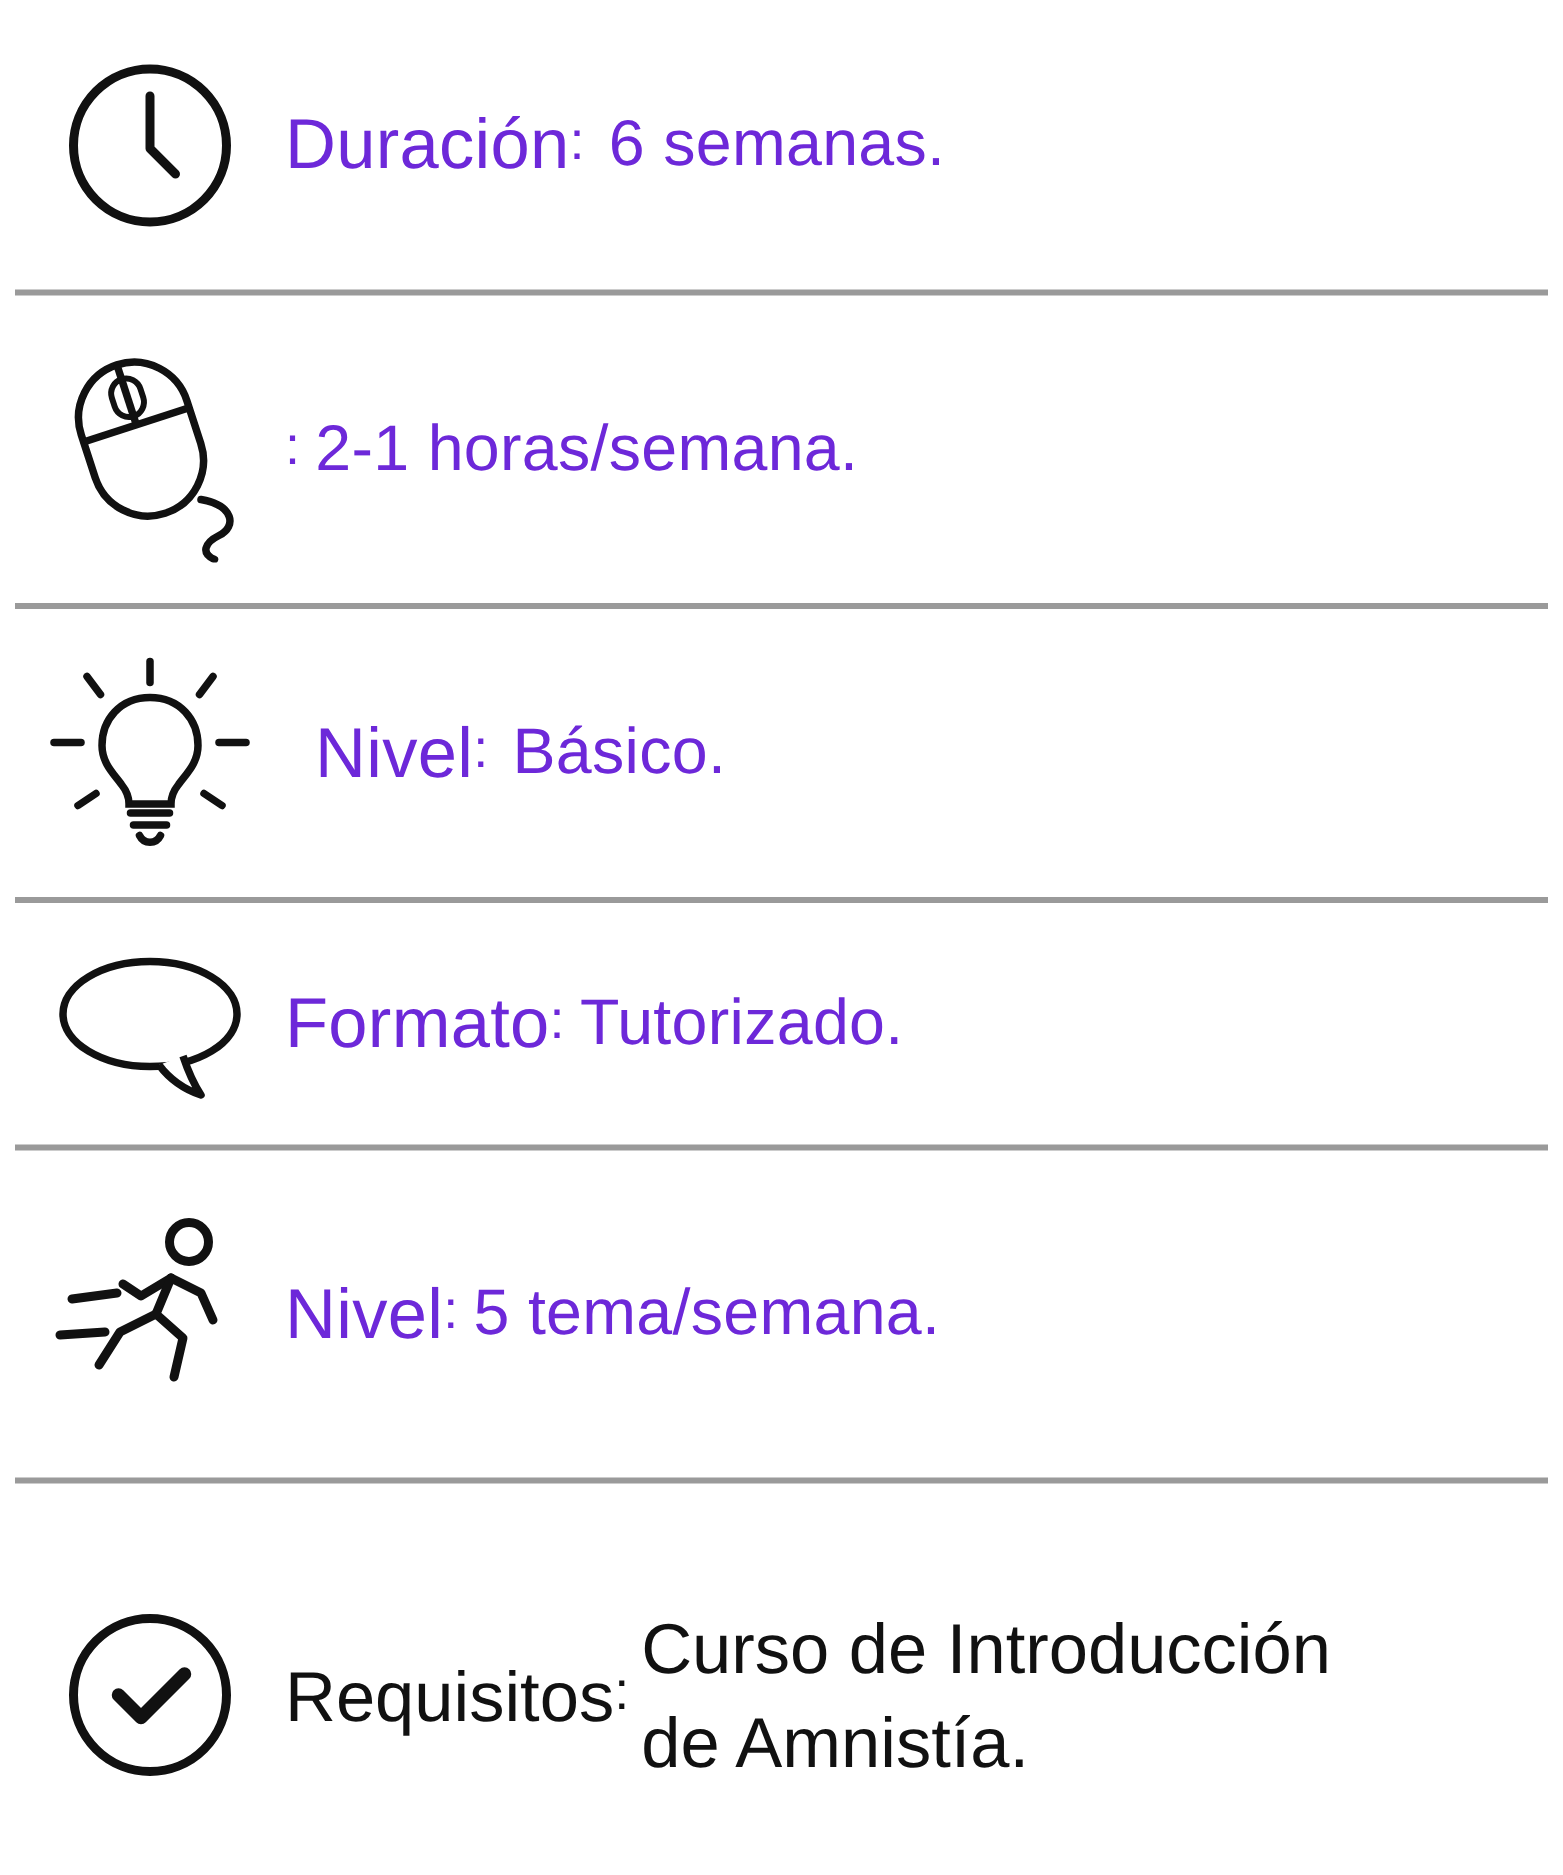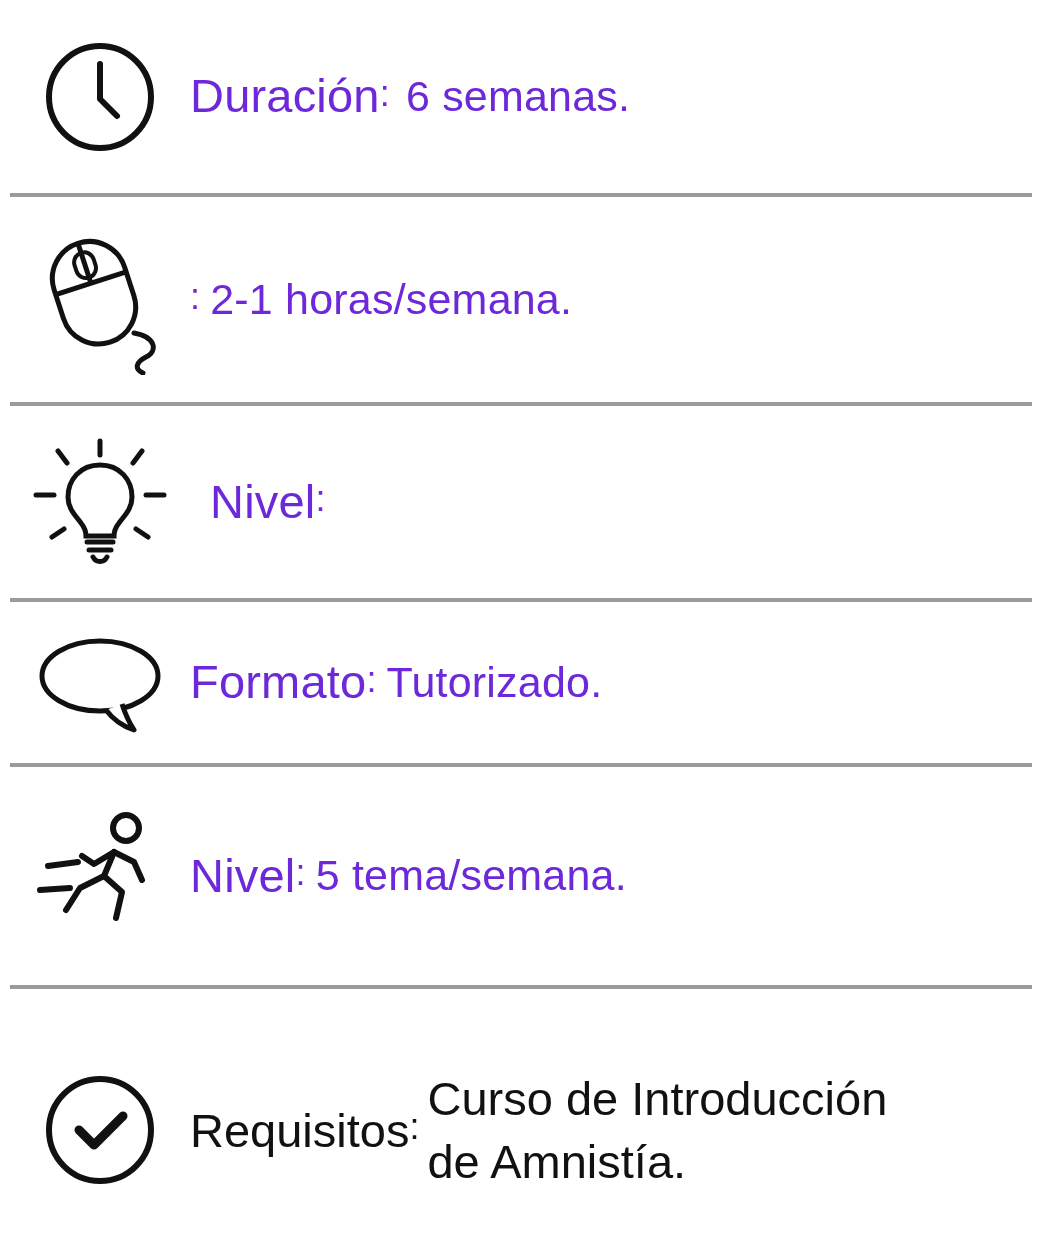--- a/index.html
+++ b/index.html
@@ -143,20 +143,21 @@
         <line x1="6" y1="58" x2="24" y2="58" stroke="#111111" stroke-width="5" stroke-linecap="round"></line>
         <line x1="116" y1="58" x2="134" y2="58" stroke="#111111" stroke-width="5" stroke-linecap="round"></line>
         <line x1="22" y1="100" x2="34" y2="92" stroke="#111111" stroke-width="5" stroke-linecap="round"></line>
         <line x1="118" y1="100" x2="106" y2="92" stroke="#111111" stroke-width="5" stroke-linecap="round"></line>
       </svg>
     </div>
     <div class="text-cell">
       <span class="label">Nivel</span>
         <span class="colon">:</span>
         <span class="gap-md"></span>
+        <span class="value">Básico.</span>
     </div>
   </div>
   <div class="row-divider"></div>
 
   <div class="row r4">
     <div class="icon-cell">
       <svg width="140" height="110" viewBox="0 0 140 110" aria-hidden="true">
         <ellipse cx="70" cy="48" rx="58" ry="35" fill="none" stroke="#111111" stroke-width="5"></ellipse>
         <path d="M92 76 C96 88 100 96 104 102 C92 98 82 90 76 82" fill="#ffffff" stroke="#111111" stroke-width="5" stroke-linejoin="round"></path>
       </svg>

